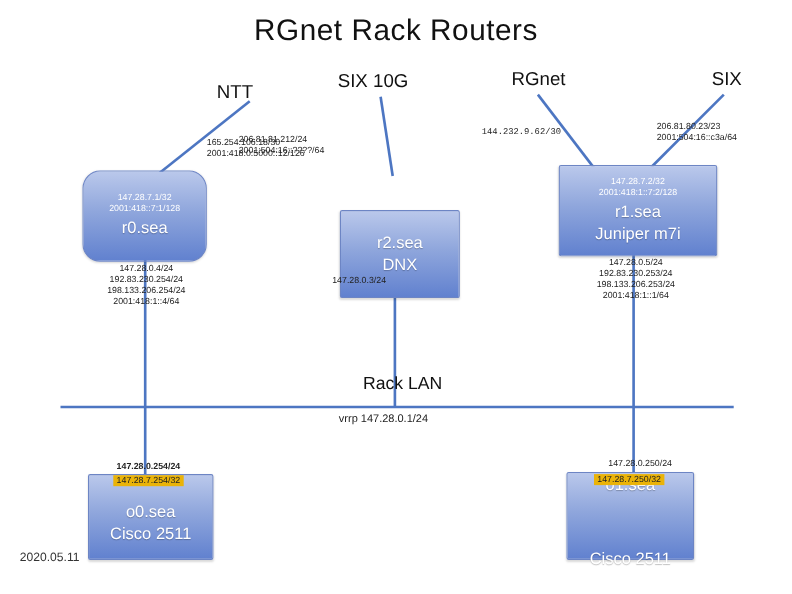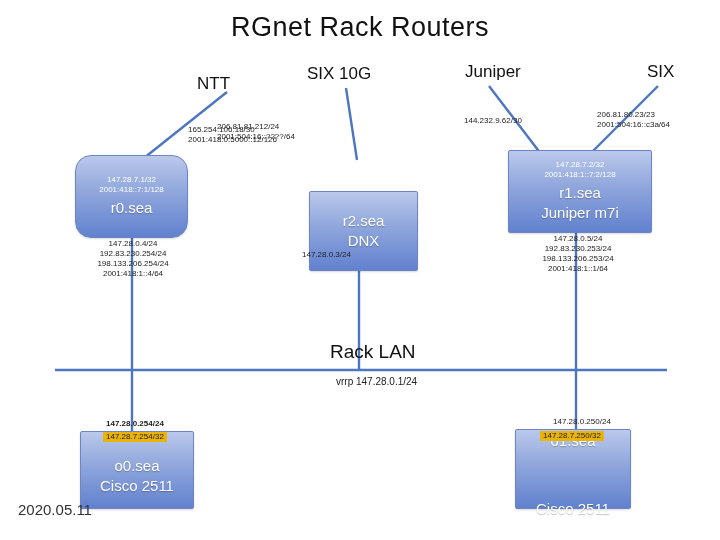--- a/index.html
+++ b/index.html
@@ -15,23 +15,23 @@
   .ips.center { text-align:center; }
   .node {
     background:linear-gradient(180deg,#bac8eb 0%, #8fa6dc 45%, #6181cf 100%);
     border:1px solid #6d85c4; border-radius:2px;
     color:#fff; text-align:center;
     display:flex; flex-direction:column; align-items:center; justify-content:center;
     z-index:2; box-shadow:0 1px 2px rgba(0,0,0,.15);
   }
   .node-ips { font-size:8px; line-height:10px; white-space:pre-line; color:#fff; margin-bottom:3px; }
   .node-name, .node-model { font-size:15px; line-height:20px; text-shadow:0 1px 1px rgba(0,0,0,.25); }
-  .lan-label { font-size:19px; z-index:3; }
+  .lan-label { font-size:16px; z-index:3; }
   .white-bg { background:#eab308; padding:0 3px; z-index:4; color:#222; }
-  .date { font-size:15px; color:#333; z-index:3; }
+  .date { font-size:11px; color:#333; z-index:3; }
   svg.wires { position:absolute; left:0; top:0; z-index:1; }
   svg.wires line { stroke:#4d76c2; stroke-width:2.4; }
 </style>
 </head>
 <body>
 
 <svg class="wires" width="720" height="540" viewBox="0 0 720 540">
   <line x1="227" y1="92" x2="139" y2="162"></line>
   <line x1="346" y1="88" x2="357" y2="160"></line>
   <line x1="489" y1="86" x2="541" y2="154"></line>
@@ -39,28 +39,28 @@
   <line x1="132" y1="236" x2="132" y2="436"></line>
   <line x1="359" y1="237" x2="359" y2="370"></line>
   <line x1="576" y1="231" x2="576" y2="432"></line>
   <line x1="55" y1="370" x2="667" y2="370"></line>
 </svg>
 
 <div class="abs title">RGnet Rack Routers</div>
 
 <div class="abs uplink" style="left:197px; top:74px;">NTT</div>
 <div class="abs uplink" style="left:307px; top:64px;">SIX 10G</div>
-<div class="abs uplink" style="left:465px; top:62px;">Juniper</div>
+<div class="abs uplink" style="left:465px; top:62px;">RGnet</div>
 <div class="abs uplink" style="left:647px; top:62px;">SIX</div>
 
 <div class="abs ips" style="left:188px; top:125px;">165.254.106.18/30
 2001:418:0:5000::12/126</div>
 <div class="abs ips" style="left:217px; top:122px;">206.81.81.212/24
 2001:504:16::????/64</div>
-<div class="abs ips" style="left:464px; top:116px;">144.232.9.62/30</div>
+<div class="abs ips" style="left:438px; top:116px;font-family:Liberation Mono, monospace;">144.232.9.62/30</div>
 <div class="abs ips" style="left:597px; top:110px;">206.81.80.23/23
 2001:504:16::c3a/64</div>
 
 <div class="abs node" style="left:75px; top:155px; width:113px; height:83px;border-radius:16px;">
   <div class="node-ips">147.28.7.1/32
 2001:418::7:1/128</div>
   <div class="node-name">r0.sea</div>
 </div>
 <div class="abs ips center" style="left:78px; top:239px; width:110px;">147.28.0.4/24
 192.83.230.254/24
@@ -78,21 +78,21 @@
 2001:418:1::7:2/128</div>
   <div class="node-name">r1.sea</div>
   <div class="node-model">Juniper m7i</div>
 </div>
 <div class="abs ips center" style="left:523px; top:234px; width:110px;">147.28.0.5/24
 192.83.230.253/24
 198.133.206.253/24
 2001:418:1::1/64</div>
 
 <div class="abs lan-label" style="left:330px; top:341px;">Rack LAN</div>
-<div class="abs ips" style="left:308px; top:376px; font-size:10px; line-height:12px;margin-left:28px;">vrrp 147.28.0.1/24</div>
+<div class="abs ips" style="left:308px; top:376px; font-size:10px; line-height:12px;">vrrp 147.28.0.1/24</div>
 
 <div class="abs ips" style="left:106px; top:419px;font-weight:bold;">147.28.0.254/24</div>
 <div class="abs ips white-bg" style="left:103px; top:432px;">147.28.7.254/32</div>
 <div class="abs node" style="left:80px; top:431px; width:114px; height:78px; padding-top:12px;">
   <div class="node-name">o0.sea</div>
   <div class="node-model">Cisco 2511</div>
 </div>
 
 <div class="abs ips" style="left:553px; top:417px;">147.28.0.250/24</div>
 <div class="abs ips white-bg" style="left:540px; top:431px;">147.28.7.250/32</div>

